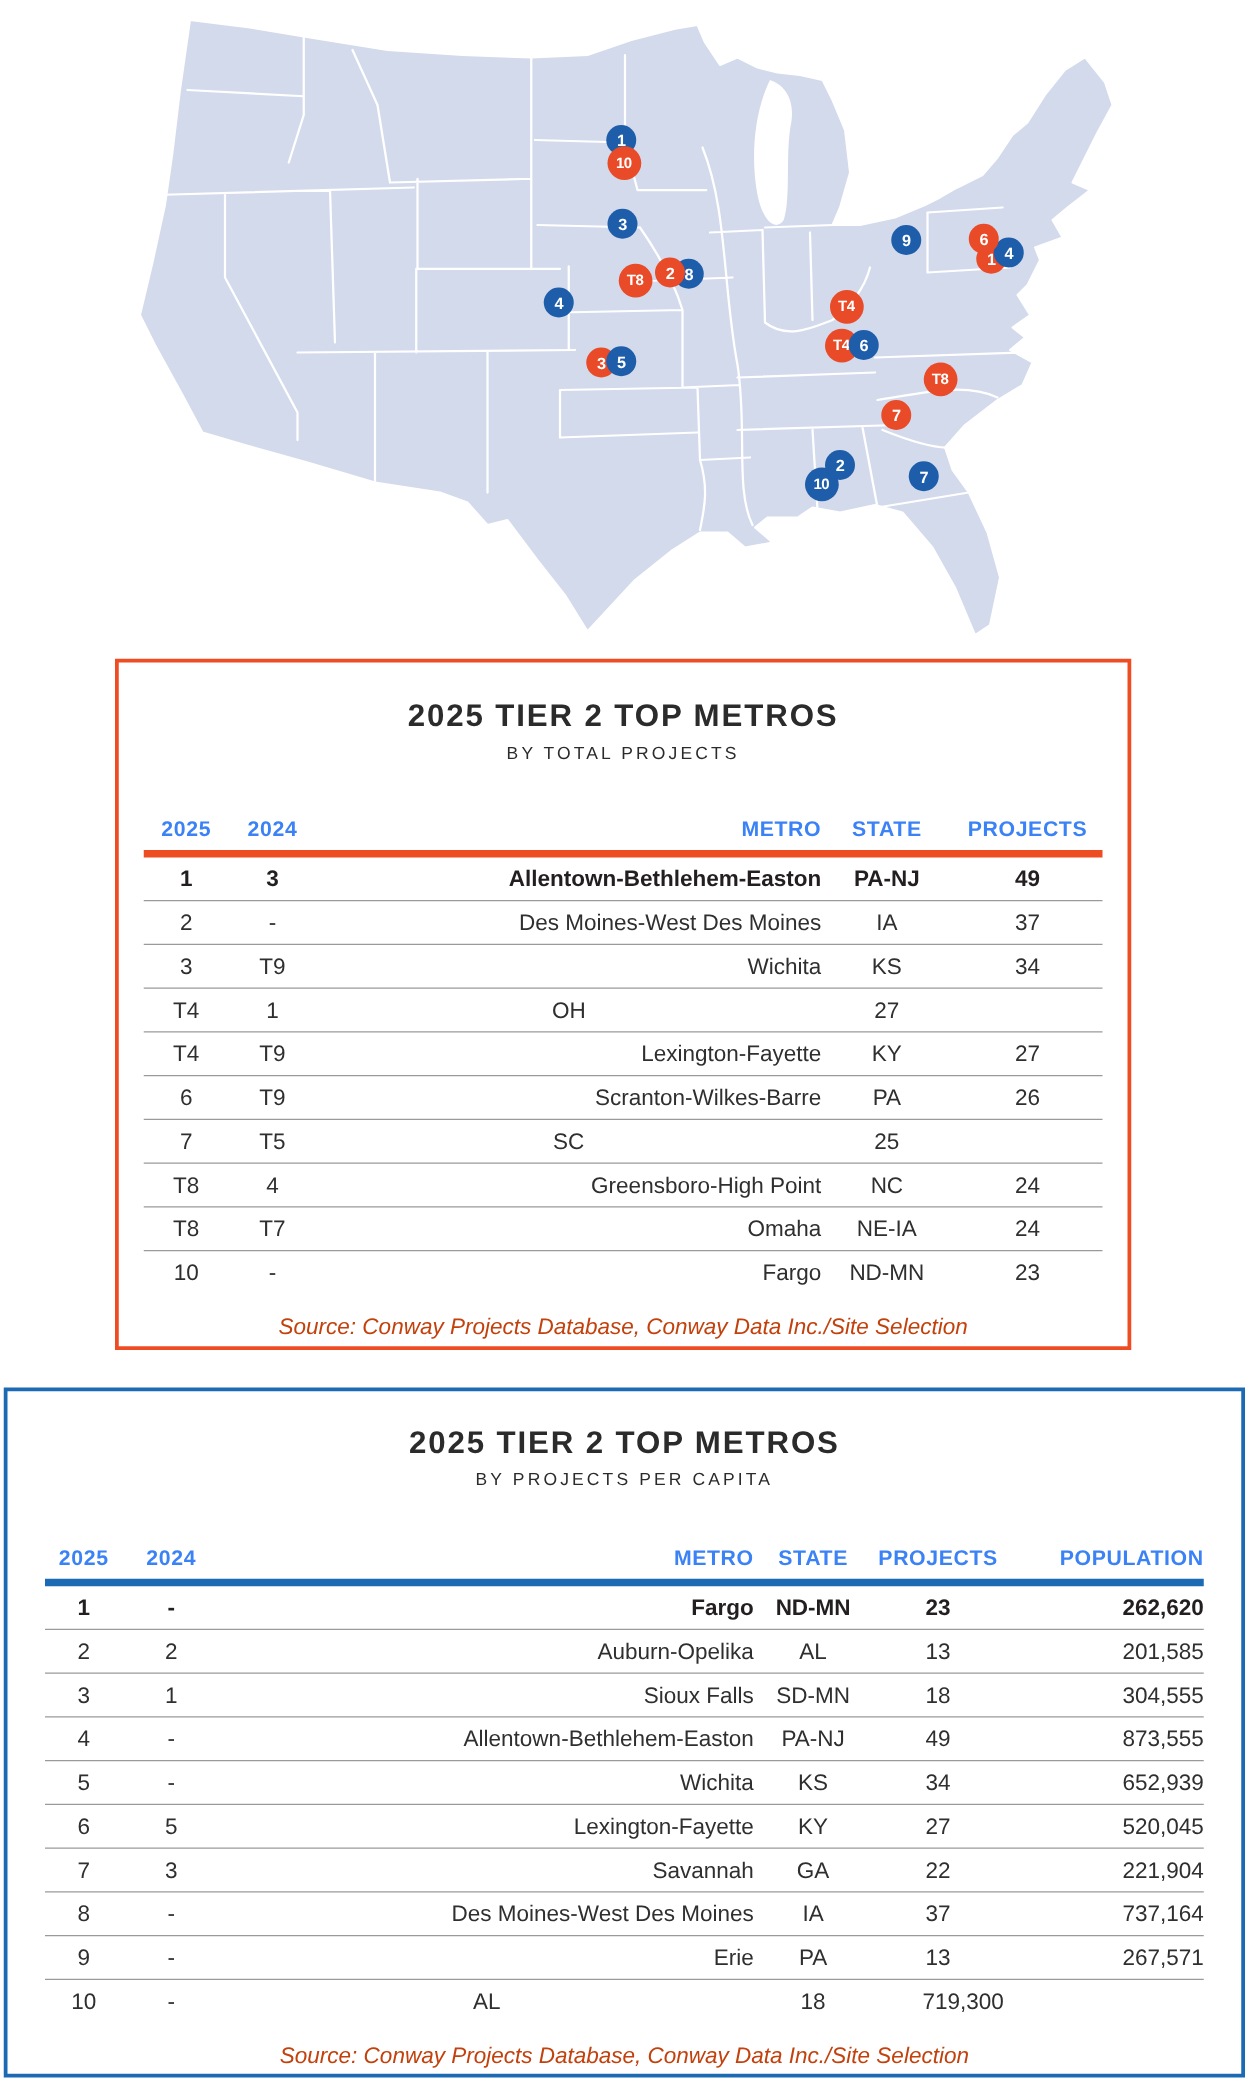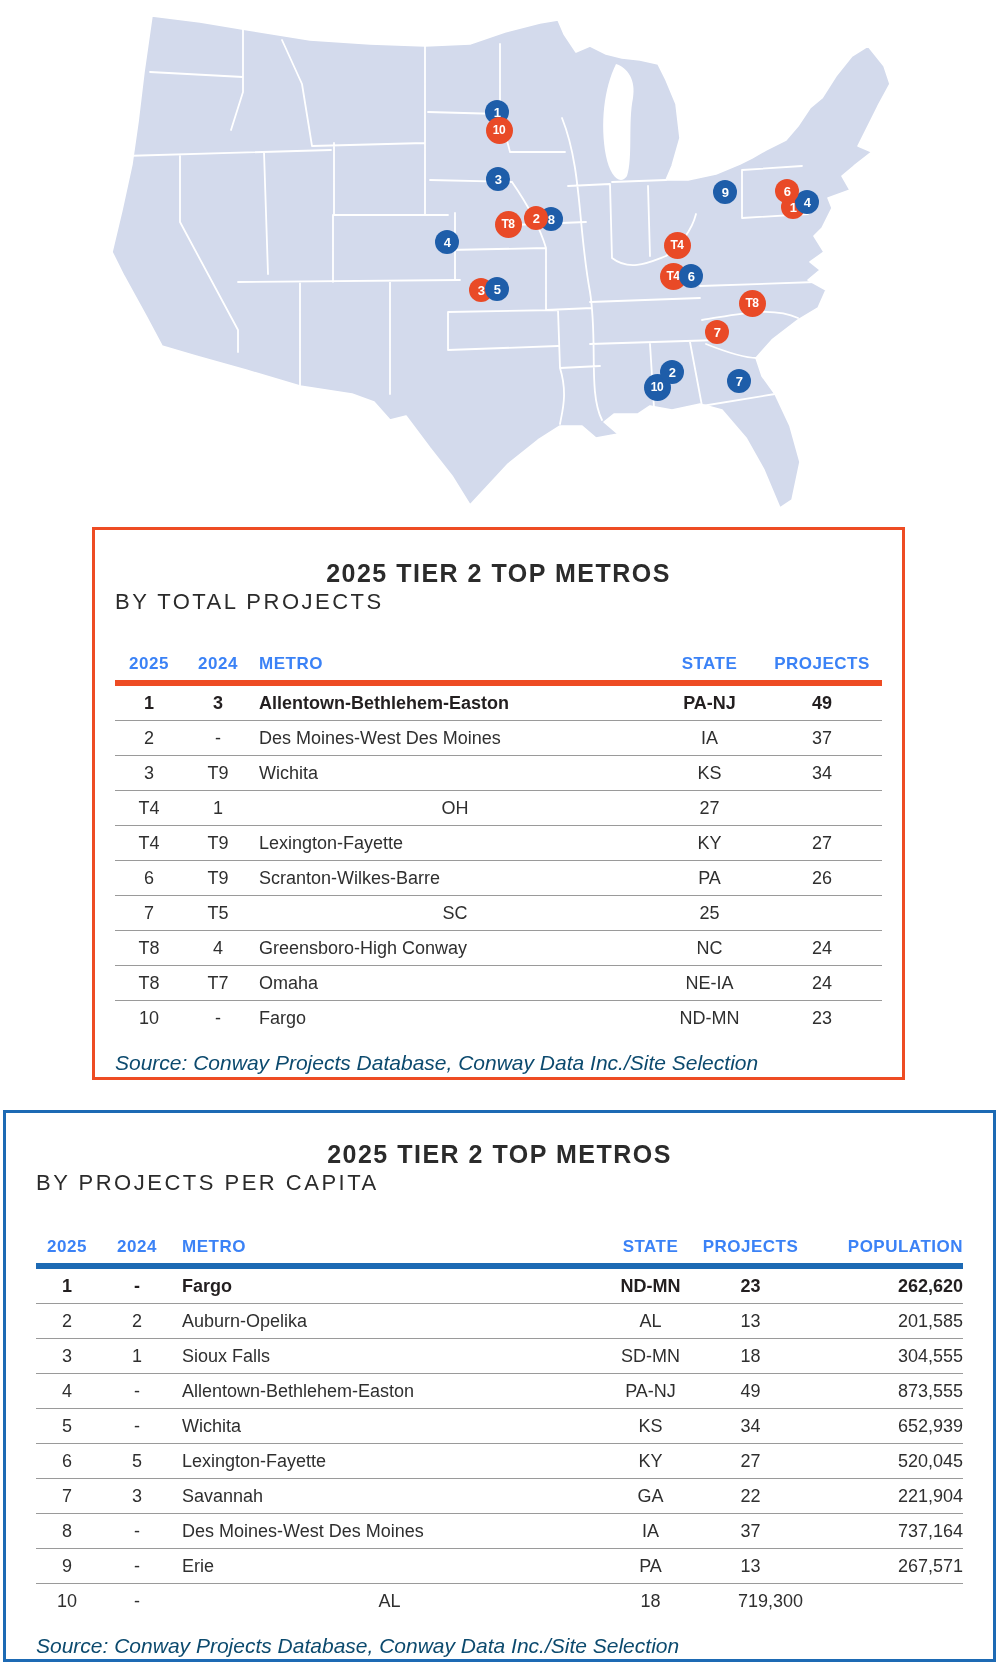--- a/index.html
+++ b/index.html
@@ -13,36 +13,36 @@
   .map-svg path.statelines{fill:none;stroke:#ffffff;stroke-width:1.8;stroke-linecap:round;stroke-linejoin:round;}
   .marker{position:absolute;border-radius:50%;color:#fff;font-weight:700;font-size:13px;
           display:flex;align-items:center;justify-content:center;letter-spacing:-0.5px;line-height:1;}
   .marker.blue{background:var(--mblue,#1e5da9);}
   .marker.orange{background:var(--morange,#e94a27);}
   
   .box{position:absolute;background:#fff;box-sizing:border-box;border:3px solid #000;}
   .box-orange{left:92px;top:527px;width:813px;height:553px;padding:28px 20px 0 20px;}
   .box-blue{left:3px;top:1110px;width:993px;height:552px;padding:26px 30px 0 30px;}
   .tbl-title{text-align:center;font-size:25px;font-weight:700;letter-spacing:1.5px;line-height:30px;color:#2b2b2b;}
-  .tbl-subtitle{text-align:left;font-size:22px;font-weight:400;letter-spacing:2.5px;line-height:28px;color:#2b2b2b;}
+  .tbl-subtitle{text-align:center;font-size:14px;font-weight:400;letter-spacing:2.5px;line-height:28px;color:#2b2b2b;}
   .thead{display:grid;align-items:end;height:28px;font-weight:700;font-size:17px;letter-spacing:0.5px;color:#3b82f6;}
   .t1 .thead{margin-top:30px;}
   .t2 .thead{margin-top:32px;}
   .rule{height:6px;margin-top:6px;}
   .trow{display:grid;align-items:center;height:34px;border-bottom:1px solid #9a9a9a;
         font-size:18px;color:#2f2f2f;}
   .trow:first-child{font-weight:700;color:#231f20;}
   .trow:last-child{border-bottom:none;}
   .t1 .thead,.t1 .trow{grid-template-columns:68px 70px 1fr 105px 120px;}
   .t2 .thead,.t2 .trow{grid-template-columns:62px 78px 1fr 95px 105px 160px;}
   .cell{overflow:hidden;white-space:nowrap;}
   .hc,.cell.c2025,.cell.c2024,.cell.state,.cell.projects{text-align:center;}
-  .hl,.cell.metro{text-align:left;padding-left:6px;}
+  .hl,.cell.metro{text-align:right;padding-left:6px;}
   .hr,.cell.population{text-align:right;}
-  .source{text-align:left;font-style:italic;font-size:21px;font-weight:500;color:#0c4a6e;margin-top:16px;}
+  .source{text-align:center;font-style:italic;font-size:18px;font-weight:500;color:#c2410c;margin-top:16px;}
 </style>
 </head>
 <body>
 
 <div class="page">
 
   <div class="map-wrap">
     <svg class="map-svg" width="1000" height="525" viewBox="0 0 1000 525">
       <path class="land" d="
         M152,16 L200,22 L248,30 L310,40 L370,44 L425,46 L470,44 L505,32 L540,23 L558,20
@@ -171,21 +171,21 @@
         </div>
         <div class="trow">
           <div class="cell c2025">7</div>
           <div class="cell c2024">T5</div>
           <div class="cell state">SC</div>
           <div class="cell projects">25</div>
         </div>
         <div class="trow">
           <div class="cell c2025">T8</div>
           <div class="cell c2024">4</div>
-          <div class="cell metro">Greensboro-High Conway</div>
+          <div class="cell metro">Greensboro-High Point</div>
           <div class="cell state">NC</div>
           <div class="cell projects">24</div>
         </div>
         <div class="trow">
           <div class="cell c2025">T8</div>
           <div class="cell c2024">T7</div>
           <div class="cell metro">Omaha</div>
           <div class="cell state">NE-IA</div>
           <div class="cell projects">24</div>
         </div>

